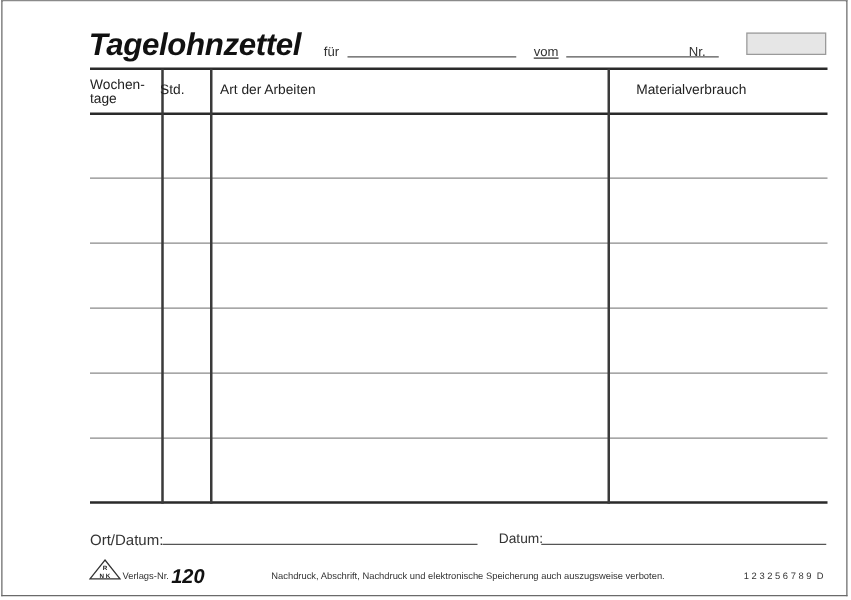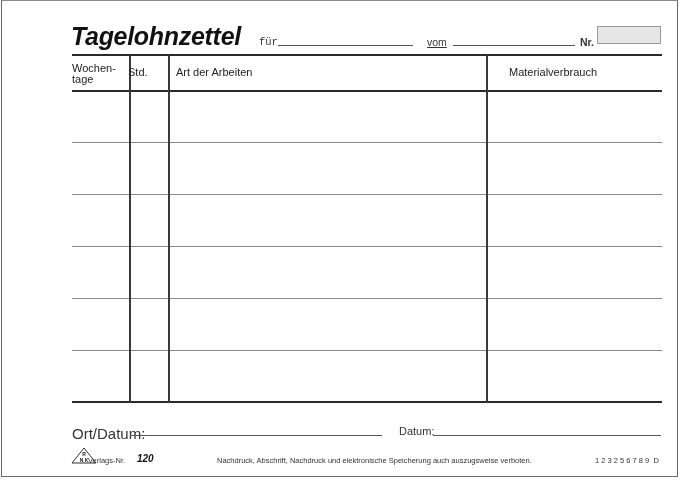--- a/index.html
+++ b/index.html
@@ -19,27 +19,27 @@
   .foot-small { position:absolute; font-size:7.5px; color:#333; }
   .logo { position:absolute; left:71px; top:447px; width:26px; height:17px; }
 </style>
 </head>
 <body>
 
 <div class="frame"></div>
 
 <div class="title">Tagelohnzettel</div>
 
-<div class="lbl" style="left:259px; top:36px;font-family:Liberation Mono, monospace;">für</div>
+<div class="lbl" style="left:259px; top:36px;">für</div>
 <div class="line" style="left:278px; top:45px; width:135px;"></div>
 
 <div class="lbl" style="left:427px; top:36px;text-decoration:underline;">vom</div>
 <div class="line" style="left:453px; top:45px; width:122px;"></div>
 
-<div class="lbl" style="left:580px; top:36px;font-weight:bold;">Nr.</div>
+<div class="lbl" style="left:551px; top:36px;">Nr.</div>
 <div class="nrbox"></div>
 
 <div class="hline hthick" style="top:54px;"></div>
 <div class="hline hthick" style="top:90px;"></div>
 <div class="hline hthin" style="top:142px;"></div>
 <div class="hline hthin" style="top:194px;"></div>
 <div class="hline hthin" style="top:246px;"></div>
 <div class="hline hthin" style="top:298px;"></div>
 <div class="hline hthin" style="top:350px;"></div>
 <div class="hline hthick" style="top:401px;"></div>
@@ -81,27 +81,27 @@
   <div class="cell" style="left:131px; top:300px; width:37px; height:50px;"></div>
   <div class="cell" style="left:170px; top:300px; width:316px; height:50px;"></div>
   <div class="cell" style="left:488px; top:300px; width:174px; height:50px;"></div>
 
   <div class="cell" style="left:72px; top:352px; width:57px; height:49px;"></div>
   <div class="cell" style="left:131px; top:352px; width:37px; height:49px;"></div>
   <div class="cell" style="left:170px; top:352px; width:316px; height:49px;"></div>
   <div class="cell" style="left:488px; top:352px; width:174px; height:49px;"></div>
 </div>
 
-<div class="lbl" style="left:72px; top:425px; font-size:15px;">Ort/Datum:</div>
+<div class="lbl" style="left:72px; top:425px; font-size:12px;">Ort/Datum:</div>
 <div class="line" style="left:130px; top:435px; width:252px;"></div>
 
 <div class="lbl" style="left:399px; top:425px; font-size:11px;">Datum:</div>
 <div class="line" style="left:433px; top:435px; width:228px;"></div>
 
 <svg class="logo" viewBox="0 0 26 17">
   <polygon points="13,1 25,16 1,16" fill="none" stroke="#333" stroke-width="1"></polygon>
   <text x="13" y="9" font-size="5" text-anchor="middle" font-family="Liberation Sans, sans-serif" font-weight="bold" fill="#222">R</text>
   <text x="13" y="15" font-size="5" text-anchor="middle" font-family="Liberation Sans, sans-serif" font-weight="bold" fill="#222">N K</text>
 </svg>
-<div class="foot-small" style="left:88px; top:456px;">Verlags-Nr.</div>
-<div class="foot-small" style="left:137px; top:453px; font-size:10px; font-weight:bold; font-style:italic; color:#111;">120</div>
+<div class="foot-small" style="left:98px; top:456px;">Verlags-Nr.</div>
+<div class="foot-small" style="left:137px; top:453px; font-size:16px; font-weight:bold; font-style:italic; color:#111;">120</div>
 <div class="foot-small" style="left:217px; top:456px;">Nachdruck, Abschrift, Nachdruck und elektronische Speicherung auch auszugsweise verboten.</div>
 <div class="foot-small" style="left:595px; top:456px; white-space:pre;">1 2 3 2 5 6 7 8 9  D</div>
 
 </body></html>

